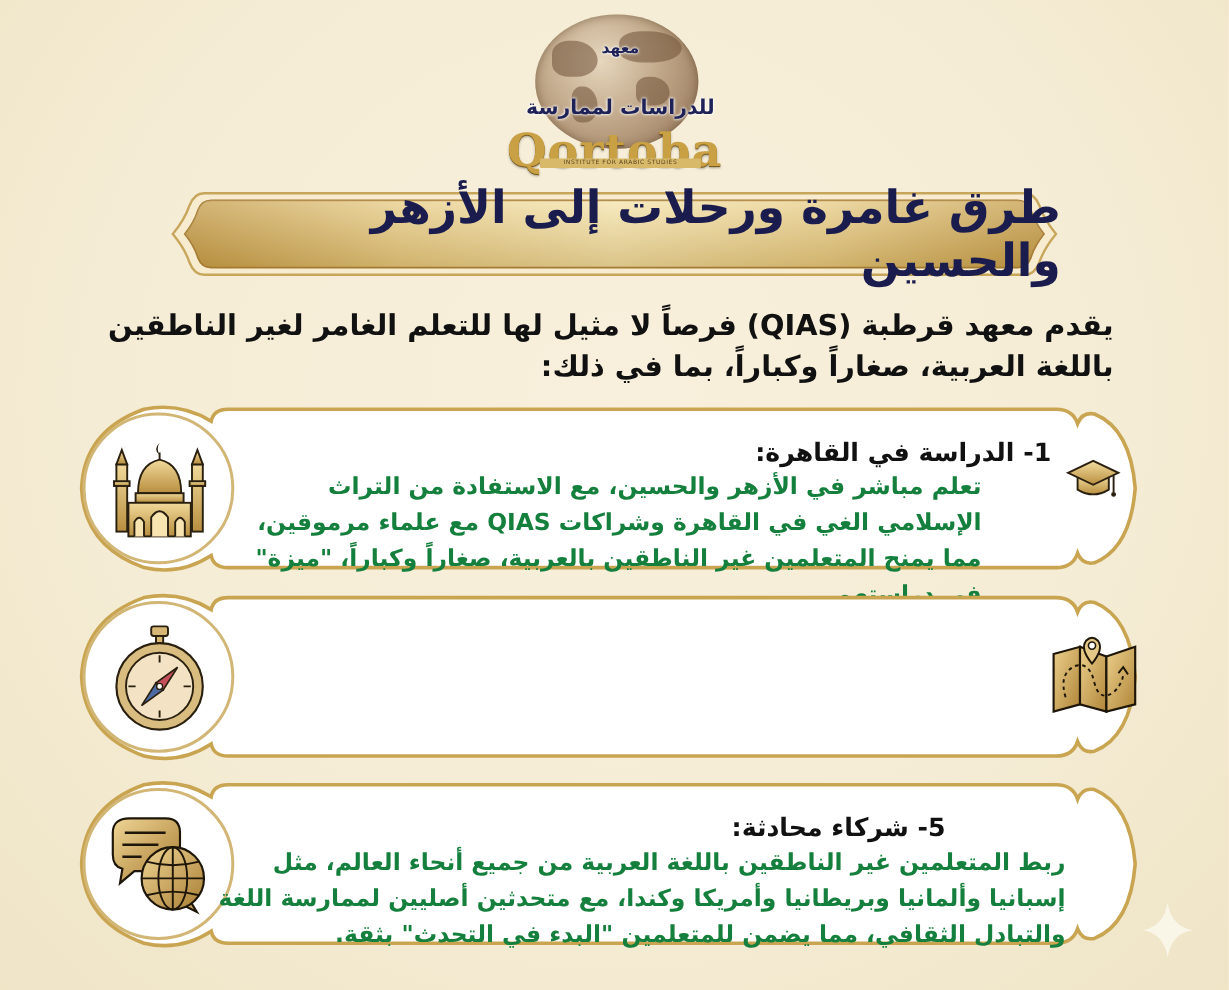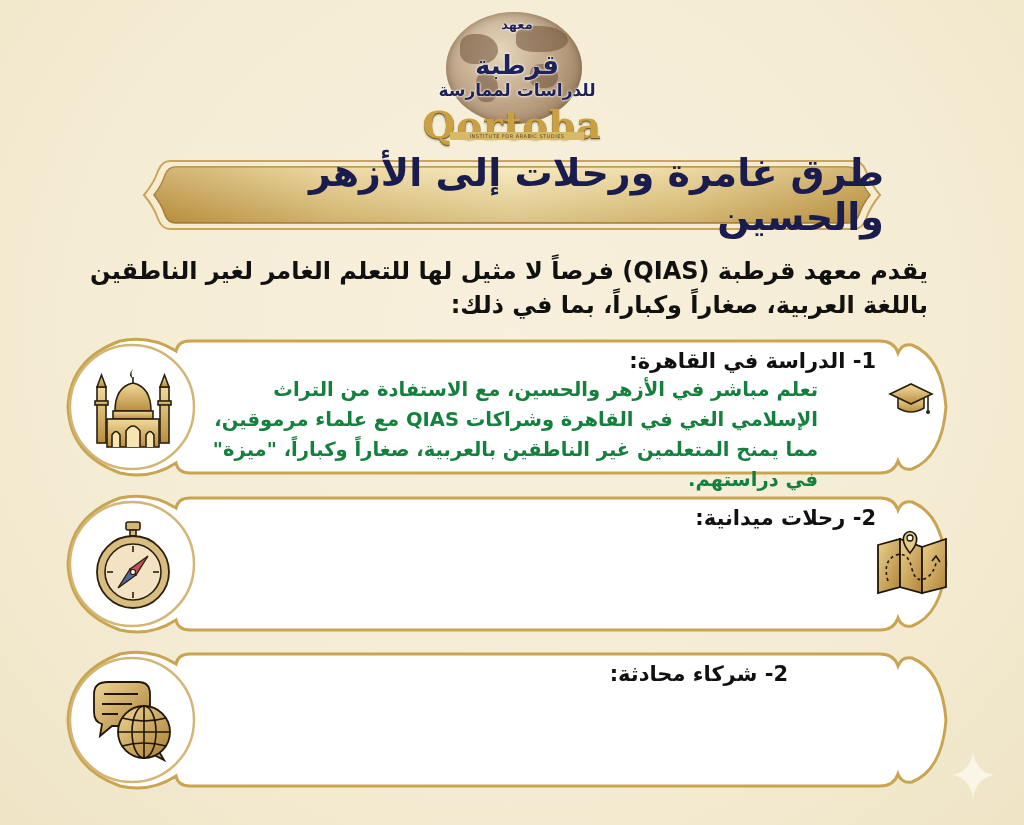--- a/index.html
+++ b/index.html
@@ -24,21 +24,21 @@
   }
   .logo-land {
     position: absolute; border-radius: 40% 60% 50% 40%;
     background: rgba(110,80,55,.55);
   }
   .logo-text {
     position: absolute; left: 0; width: 170px; text-align: center;
     color: #1f2257; font-weight: bold; line-height: 1;
     text-shadow: 0 0 2px #fff, 0 0 3px #fff;
   }
-  .logo-t1 { top: 10px; font-size: 13px; }
+  .logo-t1 { top: 26px; font-size: 13px; }
   .logo-t2 { top: 44px; font-size: 26px; }
   .logo-t3 { top: 74px; font-size: 17px; }
   .logo-latin {
     position: absolute; left: 0; top: 94px; width: 170px; text-align: center;
     font-family: "DejaVu Serif", serif; font-weight: bold; font-size: 38px;
     color: #c9a044; letter-spacing: 1px;
     text-shadow: 0 1px 0 #7a5a1a, 0 2px 2px rgba(0,0,0,.35);
   }
   .logo-sub {
     position: absolute; left: 18px; top: 124px; width: 134px; text-align: center;
@@ -68,21 +68,21 @@
   
   .card {
     position: absolute; left: 60px; width: 940px; height: 145px;
   }
   .card svg.frame { position: absolute; left: 0; top: 0; }
   .card-icon-left {
     position: absolute; left: 18px; top: 20px; width: 110px; height: 105px;
     display: flex; align-items: center; justify-content: center;
   }
   .card-body {
-    position: absolute; right: 118px; top: 12px; width: 690px;
+    position: absolute; right: 118px; top: 28px; width: 690px;
     direction: rtl; 
   }
   .card-heading {
     font-size: 21px; font-weight: bold; line-height: 28px; color: #111;
     padding-right: 6px;
   }
   .card-text {
     font-size: 19.5px; font-weight: bold; line-height: 30px; color: #15803d;
   }
   .card-icon-right {
@@ -98,21 +98,20 @@
 <div class="page">
 
   <div class="logo">
     <div class="logo-globe">
       <div class="logo-land" style="left:14px;top:22px;width:38px;height:30px;"></div>
       <div class="logo-land" style="left:70px;top:14px;width:52px;height:26px;"></div>
       <div class="logo-land" style="left:30px;top:60px;width:22px;height:30px;"></div>
       <div class="logo-land" style="left:84px;top:52px;width:28px;height:24px;"></div>
     </div>
     <div class="logo-text logo-t1">معهد</div>
-    <div class="logo-text logo-t2">قرطبة</div>
     <div class="logo-text logo-t3">للدراسات لممارسة</div>
     <div class="logo-latin">Qortoba</div>
     <div class="logo-sub">INSTITUTE FOR ARABIC STUDIES</div>
   </div>
 
   <div class="banner">
     <svg width="744" height="76" viewBox="0 0 744 76">
       <defs>
         <linearGradient id="bgold" x1="0" y1="0" x2="1" y2="0">
           <stop offset="0" stop-color="#c39a45"></stop>
@@ -223,21 +222,20 @@
           <path d="M24,10 L46,18 L46,64 L24,58 Z"></path>
           <path d="M46,18 L70,10 L70,58 L46,64 Z"></path>
         </g>
         <path d="M12,52 Q6,32 20,26 Q32,22 36,40 Q40,56 52,48 Q60,40 60,32" fill="none" stroke="#1e1608" stroke-width="1.6" stroke-dasharray="3,3"></path>
         <path d="M56,32 L60,27 L64,33" fill="none" stroke="#1e1608" stroke-width="1.6"></path>
         <path d="M34,24 Q24,12 29,5 Q34,0 39,5 Q44,12 34,24 Z" fill="#e4c887" stroke="#1e1608" stroke-width="1.6"></path>
         <circle cx="34" cy="9" r="3" fill="#fff" stroke="#1e1608" stroke-width="1.3"></circle>
       </svg>
     </div>
     <div class="card-body">
-      <div class="card-heading">2- رحلات ميدانية:</div>
     </div>
   </div>
 
   <div class="card" style="top:648px;">
     <svg class="frame" width="940" height="145" viewBox="0 0 940 145">
       <path d="M130,6 L820,6 Q834,6 838,18 Q842,8 852,10 Q882,22 886,72 Q882,122 852,134 Q842,136 838,126 Q834,138 820,138 L130,138 Q118,138 116,128 Q90,145 60,138 Q10,120 8,72 Q10,24 60,6 Q90,0 116,16 Q118,6 130,6 Z" fill="#ffffff" stroke="#c9a552" stroke-width="3"></path>
       <circle cx="72" cy="72" r="62" fill="#fff" stroke="#d2b676" stroke-width="2.5"></circle>
     </svg>
     <div class="card-icon-left">
       <svg width="90" height="86" viewBox="0 0 90 86">
@@ -258,20 +256,21 @@
         <g fill="none" stroke="#1e1608" stroke-width="1.6">
           <ellipse cx="56" cy="54" rx="12" ry="26"></ellipse>
           <line x1="56" y1="28" x2="56" y2="80"></line>
           <line x1="30" y1="54" x2="82" y2="54"></line>
           <path d="M34,40 Q56,46 78,40"></path>
           <path d="M34,68 Q56,62 78,68"></path>
         </g>
       </svg>
     </div>
     <div class="card-body" style="right:112px;width:720px;">
-      <div class="card-heading" style="padding-right:100px;">2- شركاء محادثة:</div>
+      <div class="card-heading" style="padding-right:100px;">5- شركاء محادثة:</div>
+      <div class="card-text">ربط المتعلمين غير الناطقين باللغة العربية من جميع أنحاء العالم، مثل إسبانيا وألمانيا وبريطانيا وأمريكا وكندا، مع متحدثين أصليين لممارسة اللغة والتبادل الثقافي، مما يضمن للمتعلمين "البدء في التحدث" بثقة.</div>
     </div>
   </div>
 
   <svg class="sparkle" width="42" height="46" viewBox="0 0 42 46">
     <path d="M21,0 Q24,20 42,23 Q24,26 21,46 Q18,26 0,23 Q18,20 21,0 Z" fill="#fbf7ea" opacity="0.9"></path>
   </svg>
 </div>
 
 </body></html>

